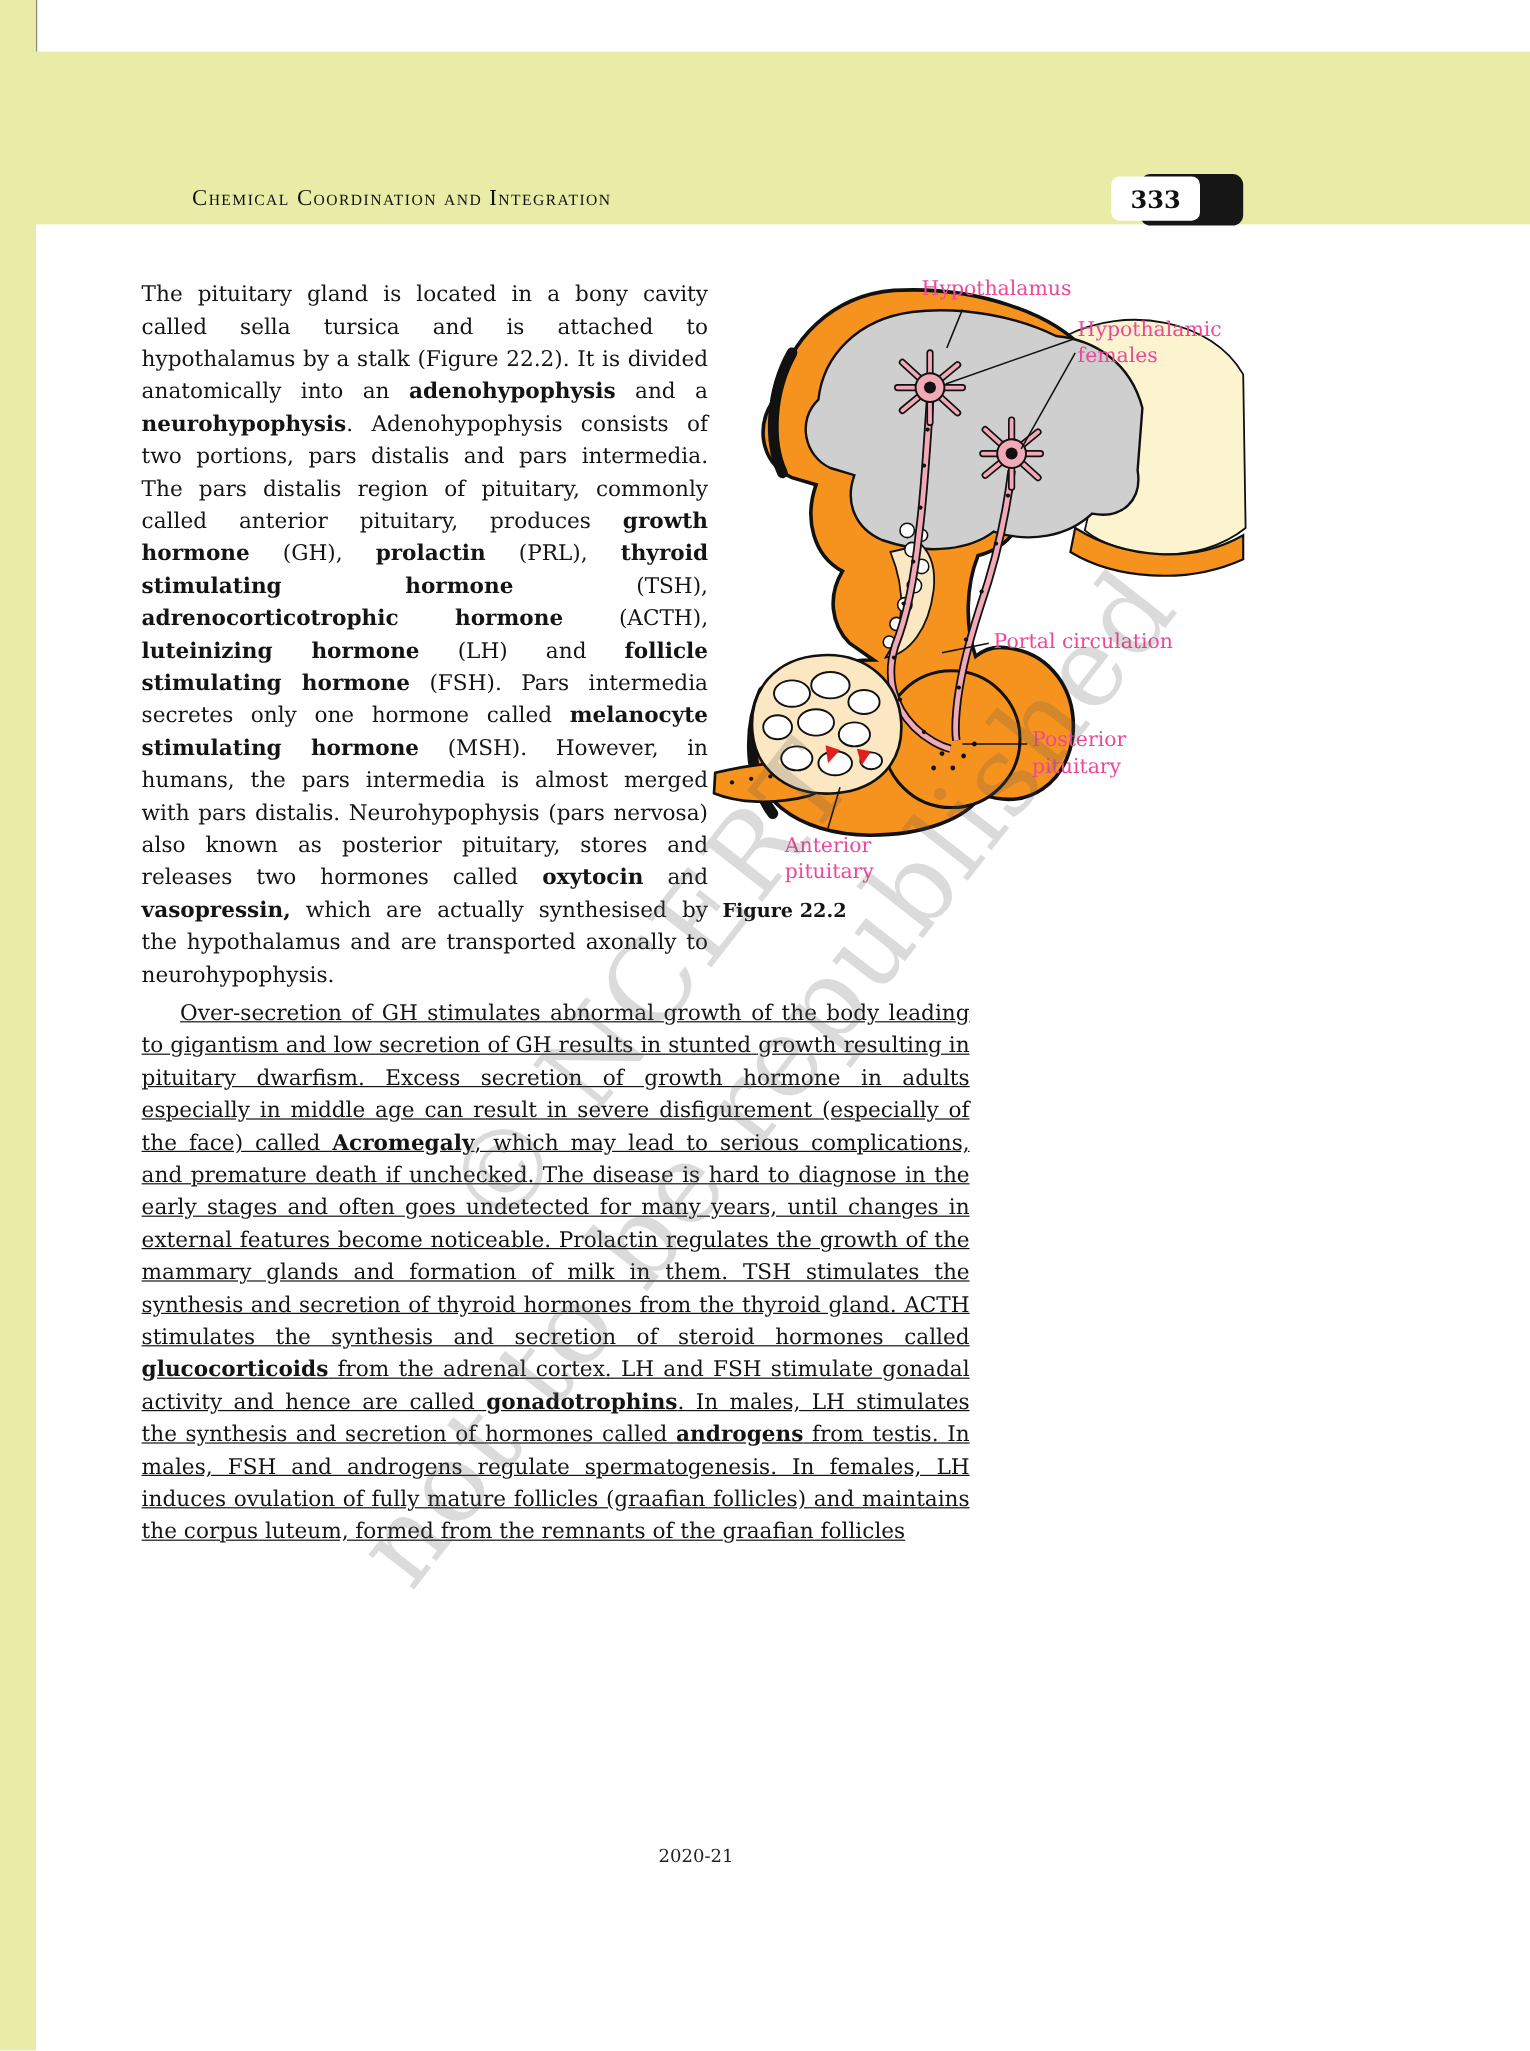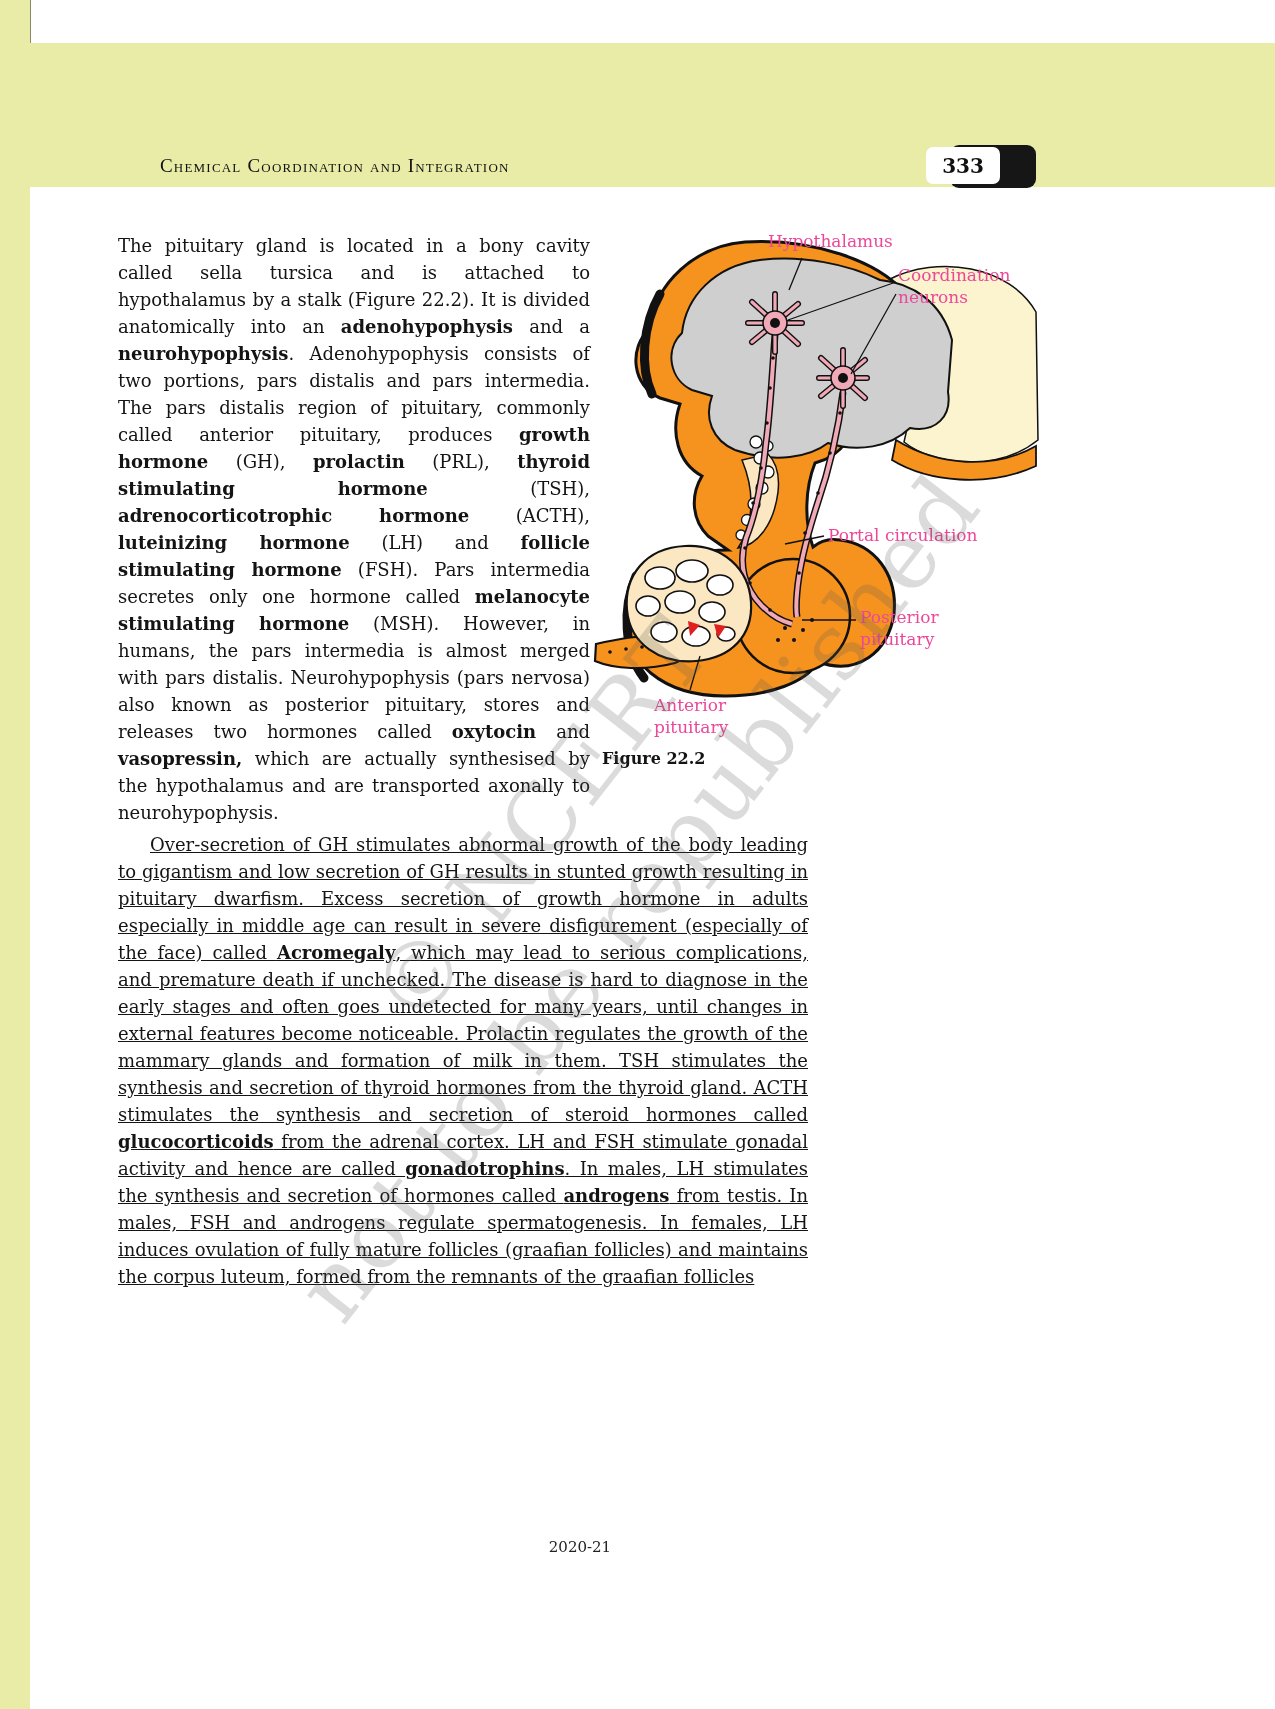--- a/index.html
+++ b/index.html
@@ -193,21 +193,21 @@
         <line x1="212" y1="30" x2="199" y2="62"></line>
         <line x1="306" y1="54" x2="198" y2="92"></line>
         <line x1="306" y1="66" x2="261" y2="146"></line>
         <line x1="234" y1="308" x2="195" y2="316"></line>
         <line x1="266" y1="392" x2="212" y2="392"></line>
         <line x1="100" y1="462" x2="110" y2="428"></line>
       </g>
     </svg>
 
     <div class="fig-label lbl-hypothalamus">Hypothalamus</div>
-    <div class="fig-label lbl-neurons">Coordination neurons</div>
+    <div class="fig-label lbl-neurons">Hypothalamic females</div>
     <div class="fig-label lbl-portal">Portal circulation</div>
     <div class="fig-label lbl-posterior">Posterior pituitary</div>
     <div class="fig-label lbl-anterior">Anterior pituitary</div>
 
     <div class="fig-caption">
       <span class="cap-label">Figure 22.2</span>
     </div>
   </div>
 
   <div class="watermark">

